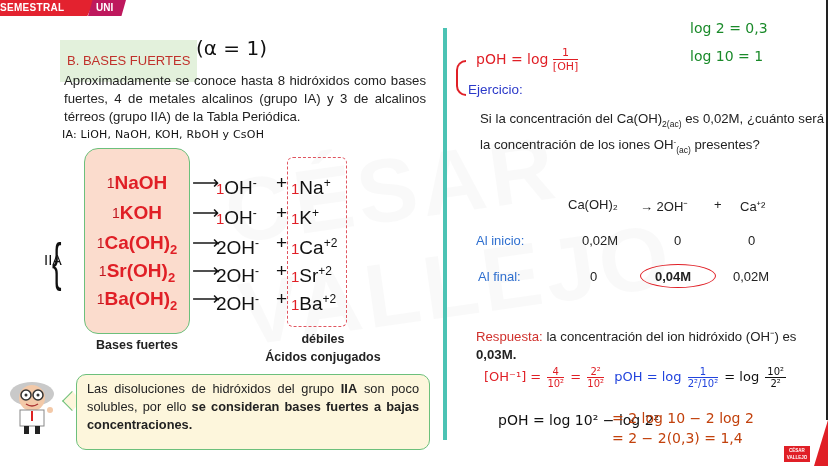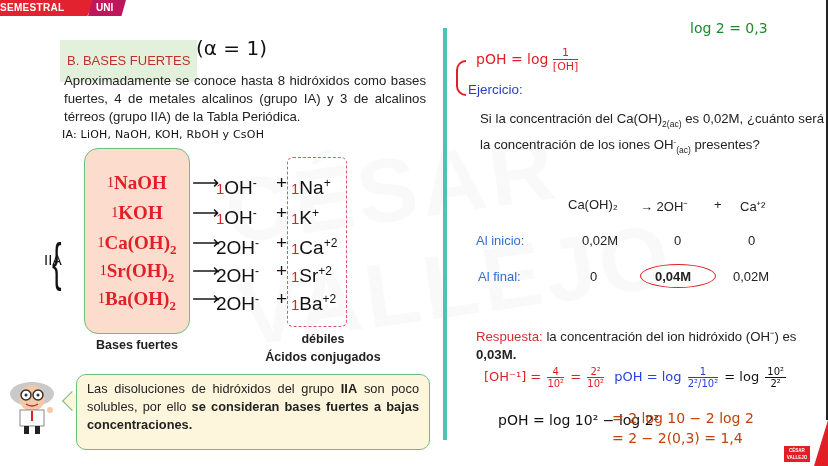--- a/index.html
+++ b/index.html
@@ -22,21 +22,21 @@
 
   .intro { left: 64px; top: 72px; width: 362px; font-size: 13.2px; line-height: 18px; text-align: justify; color: #222; }
   .ia-note { left: 62px; top: 128px; font-size: 11px; color: #111; letter-spacing: 0.2px; }
 
   
   .bases-box { left: 84px; top: 148px; width: 106px; height: 186px; background: #fbdccd;
     border: 1.5px solid #6cc07c; border-radius: 14px; }
   .acids-box { left: 287px; top: 157px; width: 60px; height: 170px; border: 1.5px dashed #e05560; border-radius: 6px; }
 
   .rxn { left: 84px; width: 300px; height: 26px; font-size: 19px; line-height: 26px; }
-  .rxn .base { position: absolute; left: 0; width: 106px; text-align: center; color: #e01f26; font-weight: bold; font-family: Liberation Serif, serif; }
+  .rxn .base { position: absolute; left: 0; width: 106px; text-align: center; color: #e01f26; font-weight: bold; }
   .rxn .base sub { font-size: 13px; }
   .rxn .coef { color: #c0161e; font-size: 14px; font-weight: normal; vertical-align: top; }
   .rxn .arrow { position: absolute; left: 108px; color: #111; }
   .rxn .prod { position: absolute; left: 132px; color: #111; }
   .rxn .plus { position: absolute; left: 192px; color: #111; }
   .rxn .ion { position: absolute; left: 207px; color: #111; }
   .rxn sup { font-size: 12px; }
   .rxn .rc { color: #e01f26; font-size: 15px; }
 
   .iia-brace { left: 48px; top: 236px; font-size: 52px; line-height: 52px; color: #111; font-weight: 100; transform: scaleX(0.55); }
@@ -174,20 +174,21 @@
 
 <div class="abs divider"></div>
 
 <div class="abs red-bracket"></div>
 <div class="abs poh-def hand">
   <span>pOH = log</span>
   <span class="poh-frac"><span class="num">1</span><span>[OH]</span></span>
 </div>
 <div class="abs green-notes hand">
   <div>log 2 = 0,3</div>
+  <div>log 10 = 1</div>
 </div>
 
 <div class="abs ejercicio">Ejercicio:</div>
 <div class="abs problem">
   <span>Si la concentración del Ca(OH)</span><sub>2(ac)</sub><span> es 0,02M, ¿cuánto será la concentración de los iones OH</span><sup>-</sup><sub>(ac)</sub><span> presentes?</span>
 </div>
 
 <div class="abs tbl-head" style="left:568px">Ca(OH)₂</div>
 <div class="abs tbl-head" style="left:640px">→ 2OH⁻</div>
 <div class="abs tbl-head" style="left:714px">+</div>

